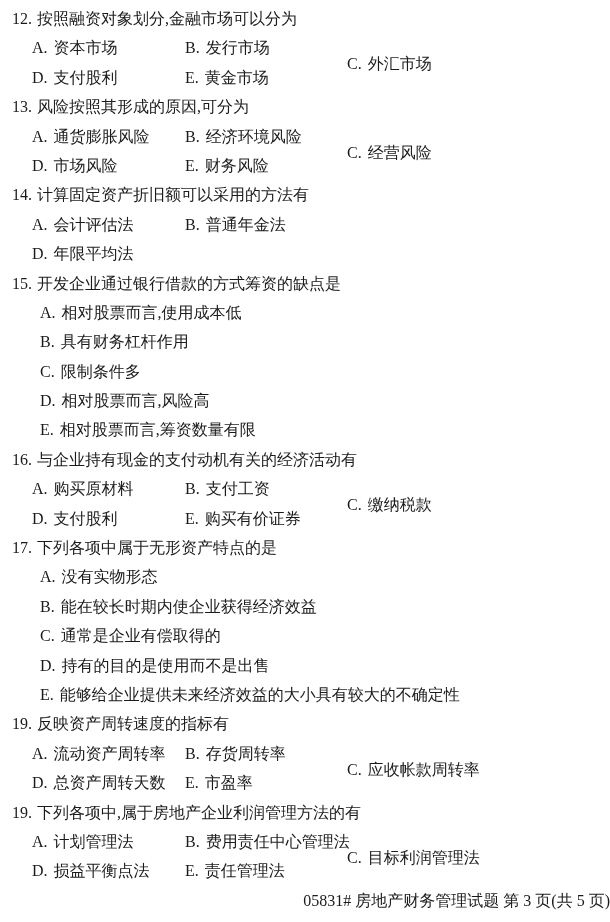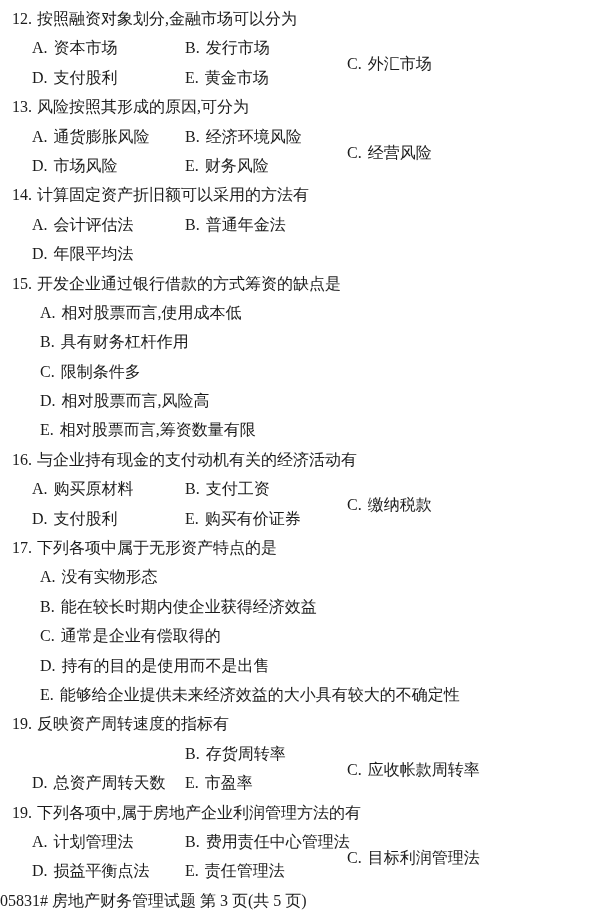--- a/index.html
+++ b/index.html
@@ -24,21 +24,21 @@
     white-space: nowrap;
   }
   .stem { padding-left: 12px; }
   .qnum { margin-right: 5px; }
   .optrow .opt { position: absolute; top: 0; }
   .ca { left: 32px; }
   .cb { left: 185px; }
   .cc { left: 347px; margin-top: 16px; }
   .optline { padding-left: 40px; }
   .ol { margin-right: 6px; font-weight: normal; }
-  .footer { text-align: left; }
+  .footer { text-align: right; }
 </style>
 </head>
 <body>
 
 <div id="sheet">
 
   <div class="line stem">
     <span class="qnum">12.</span><span class="qtext">按照融资对象划分,金融市场可以分为</span>
   </div>
   <div class="line optrow">
@@ -103,20 +103,21 @@
   <div class="line optline"><span class="ol">A.</span><span>没有实物形态</span></div>
   <div class="line optline"><span class="ol">B.</span><span>能在较长时期内使企业获得经济效益</span></div>
   <div class="line optline"><span class="ol">C.</span><span>通常是企业有偿取得的</span></div>
   <div class="line optline"><span class="ol">D.</span><span>持有的目的是使用而不是出售</span></div>
   <div class="line optline"><span class="ol">E.</span><span>能够给企业提供未来经济效益的大小具有较大的不确定性</span></div>
 
   <div class="line stem">
     <span class="qnum">19.</span><span class="qtext">反映资产周转速度的指标有</span>
   </div>
   <div class="line optrow">
+    <span class="opt ca"><span class="ol">A.</span><span>流动资产周转率</span></span>
     <span class="opt cb"><span class="ol">B.</span><span>存货周转率</span></span>
     <span class="opt cc"><span class="ol">C.</span><span>应收帐款周转率</span></span>
   </div>
   <div class="line optrow">
     <span class="opt ca"><span class="ol">D.</span><span>总资产周转天数</span></span>
     <span class="opt cb"><span class="ol">E.</span><span>市盈率</span></span>
   </div>
 
   <div class="line stem">
     <span class="qnum">19.</span><span class="qtext">下列各项中,属于房地产企业利润管理方法的有</span>

